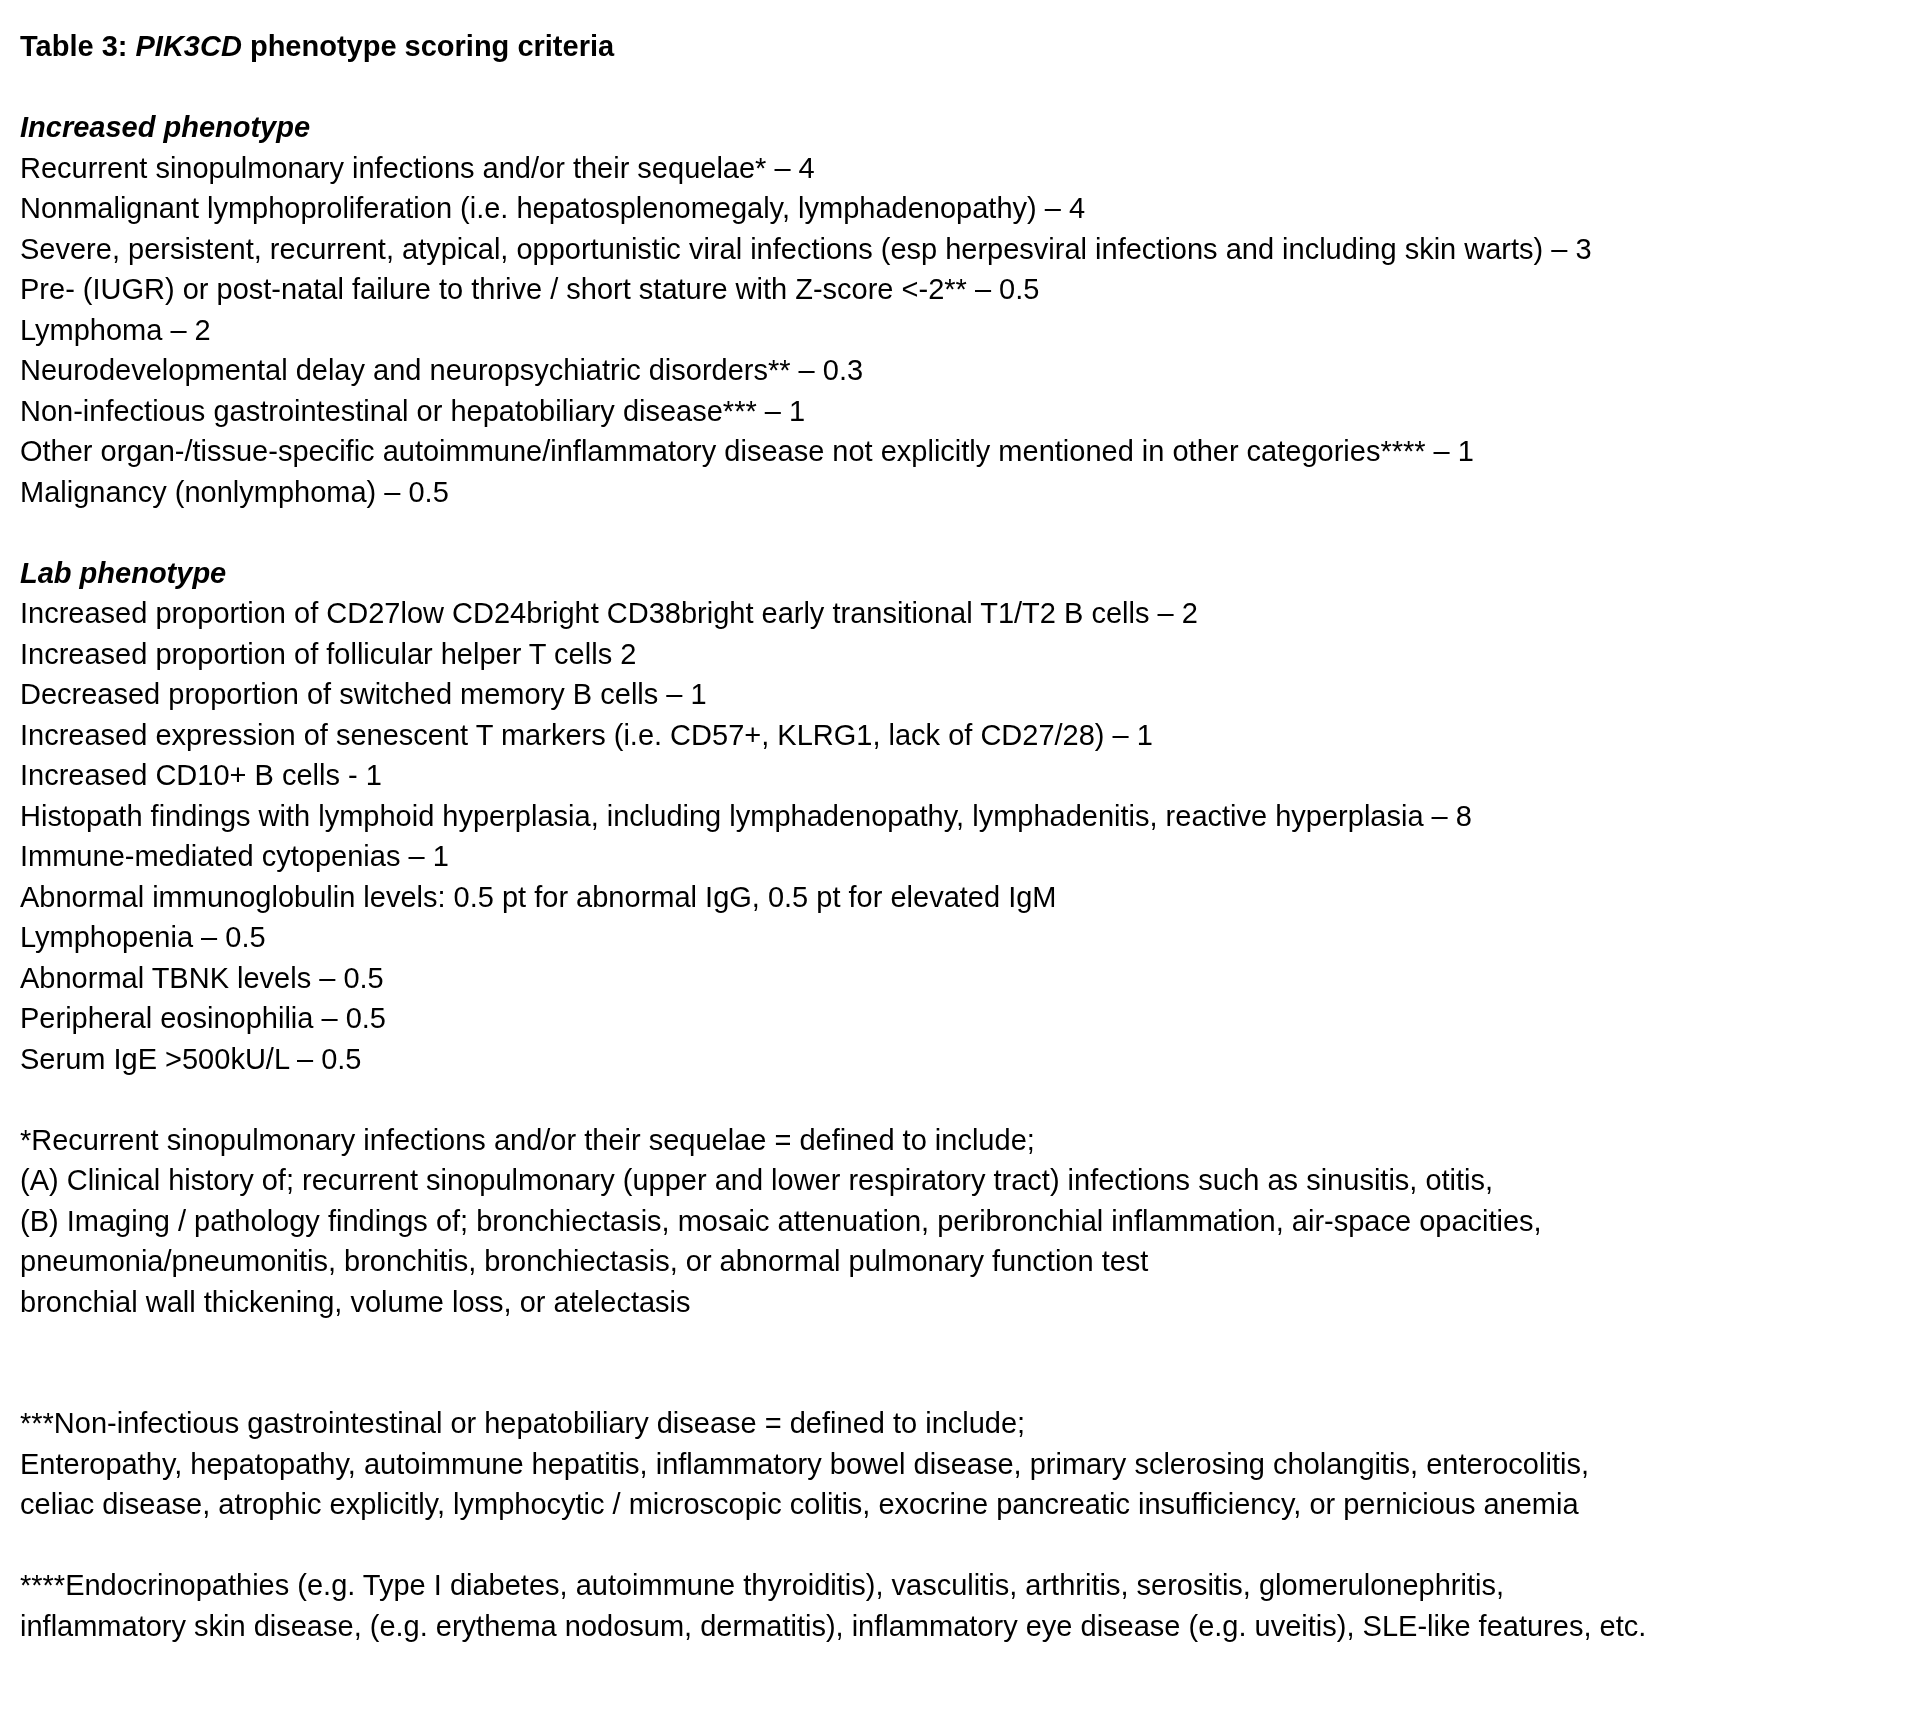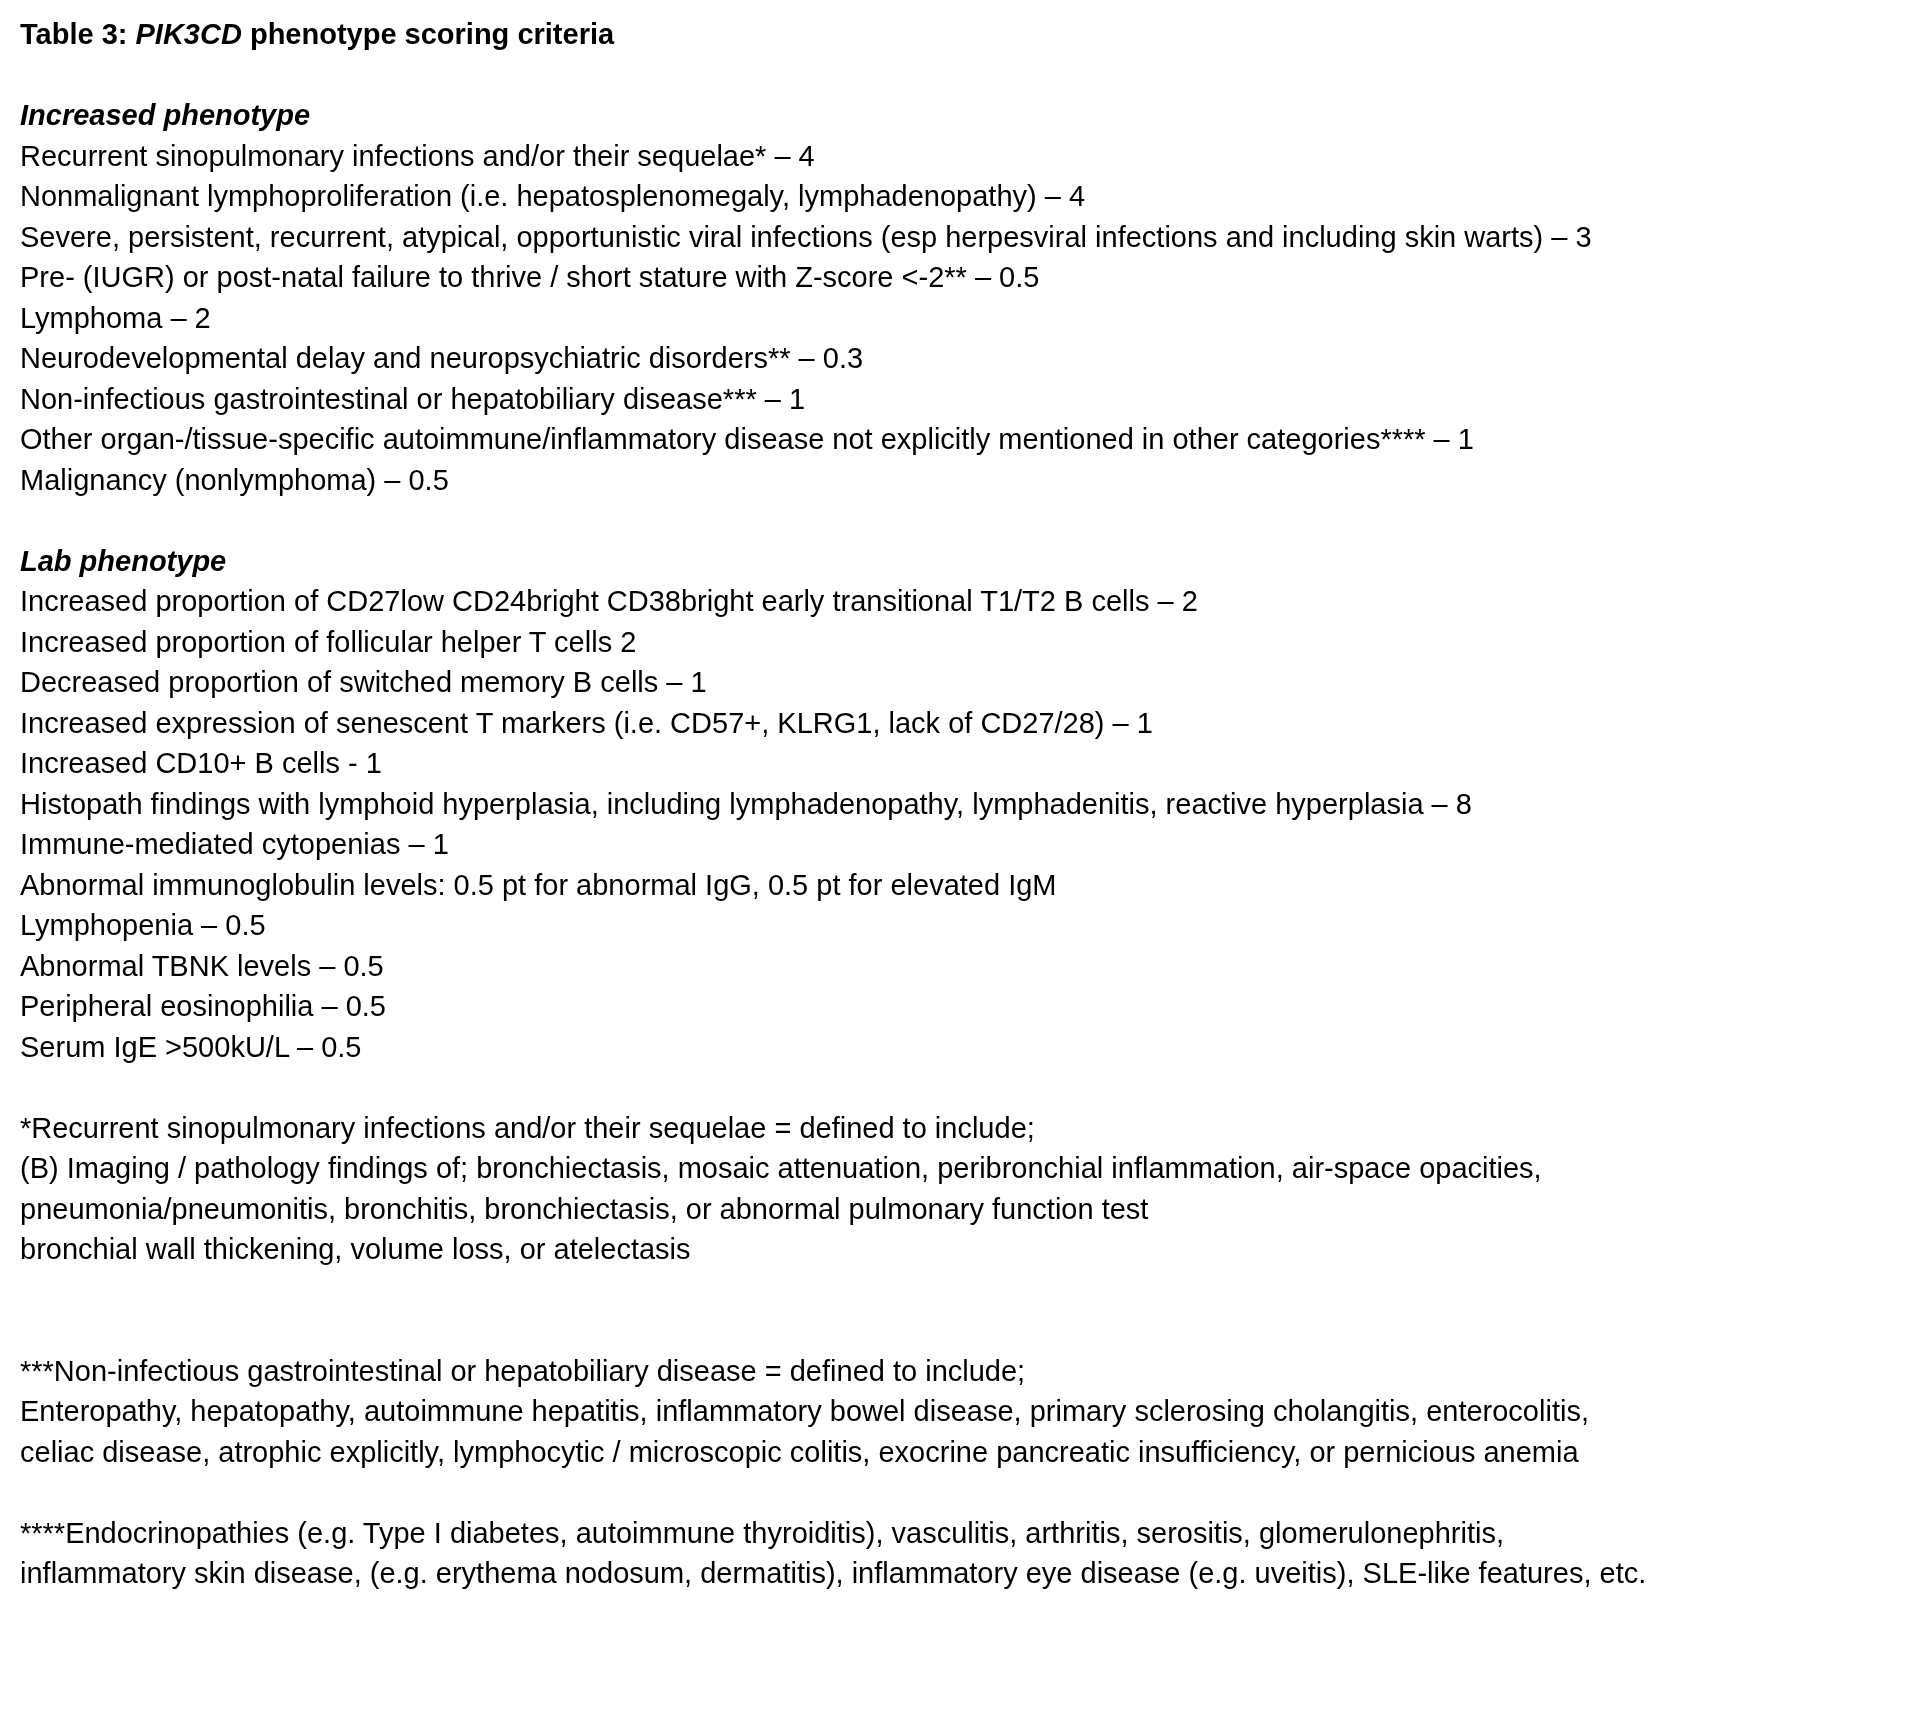--- a/index.html
+++ b/index.html
@@ -20,20 +20,21 @@
   }
   .line {
     line-height: 40.5px;
     white-space: pre-wrap;
   }
   .spacer {
     height: 40.5px;
   }
   .title-line {
     font-weight: bold;
+    margin-top: 12px;
   }
   .section-heading {
     font-weight: bold;
     font-style: italic;
   }
   .gene {
     font-style: italic;
   }
 </style>
 </head>
@@ -68,20 +69,21 @@
   <div class="line">Immune-mediated cytopenias – 1</div>
   <div class="line">Abnormal immunoglobulin levels: 0.5 pt for abnormal IgG, 0.5 pt for elevated IgM</div>
   <div class="line">Lymphopenia – 0.5</div>
   <div class="line">Abnormal TBNK levels – 0.5</div>
   <div class="line">Peripheral eosinophilia – 0.5</div>
   <div class="line">Serum IgE &gt;500kU/L – 0.5</div>
 
   <div class="spacer"></div>
 
   <div class="line">*Recurrent sinopulmonary infections and/or their sequelae = defined to include;</div>
+  <div class="line">(A) Clinical history of; recurrent sinopulmonary (upper and lower respiratory tract) infections such as sinusitis, otitis,</div>
   <div class="line">(B) Imaging / pathology findings of; bronchiectasis, mosaic attenuation, peribronchial inflammation, air-space opacities,</div>
   <div class="line">pneumonia/pneumonitis, bronchitis, bronchiectasis, or abnormal pulmonary function test</div>
   <div class="line">bronchial wall thickening, volume loss, or atelectasis</div>
 
   <div class="spacer"></div>
 
 
   <div class="spacer"></div>
 
   <div class="line">***Non-infectious gastrointestinal or hepatobiliary disease = defined to include;</div>

